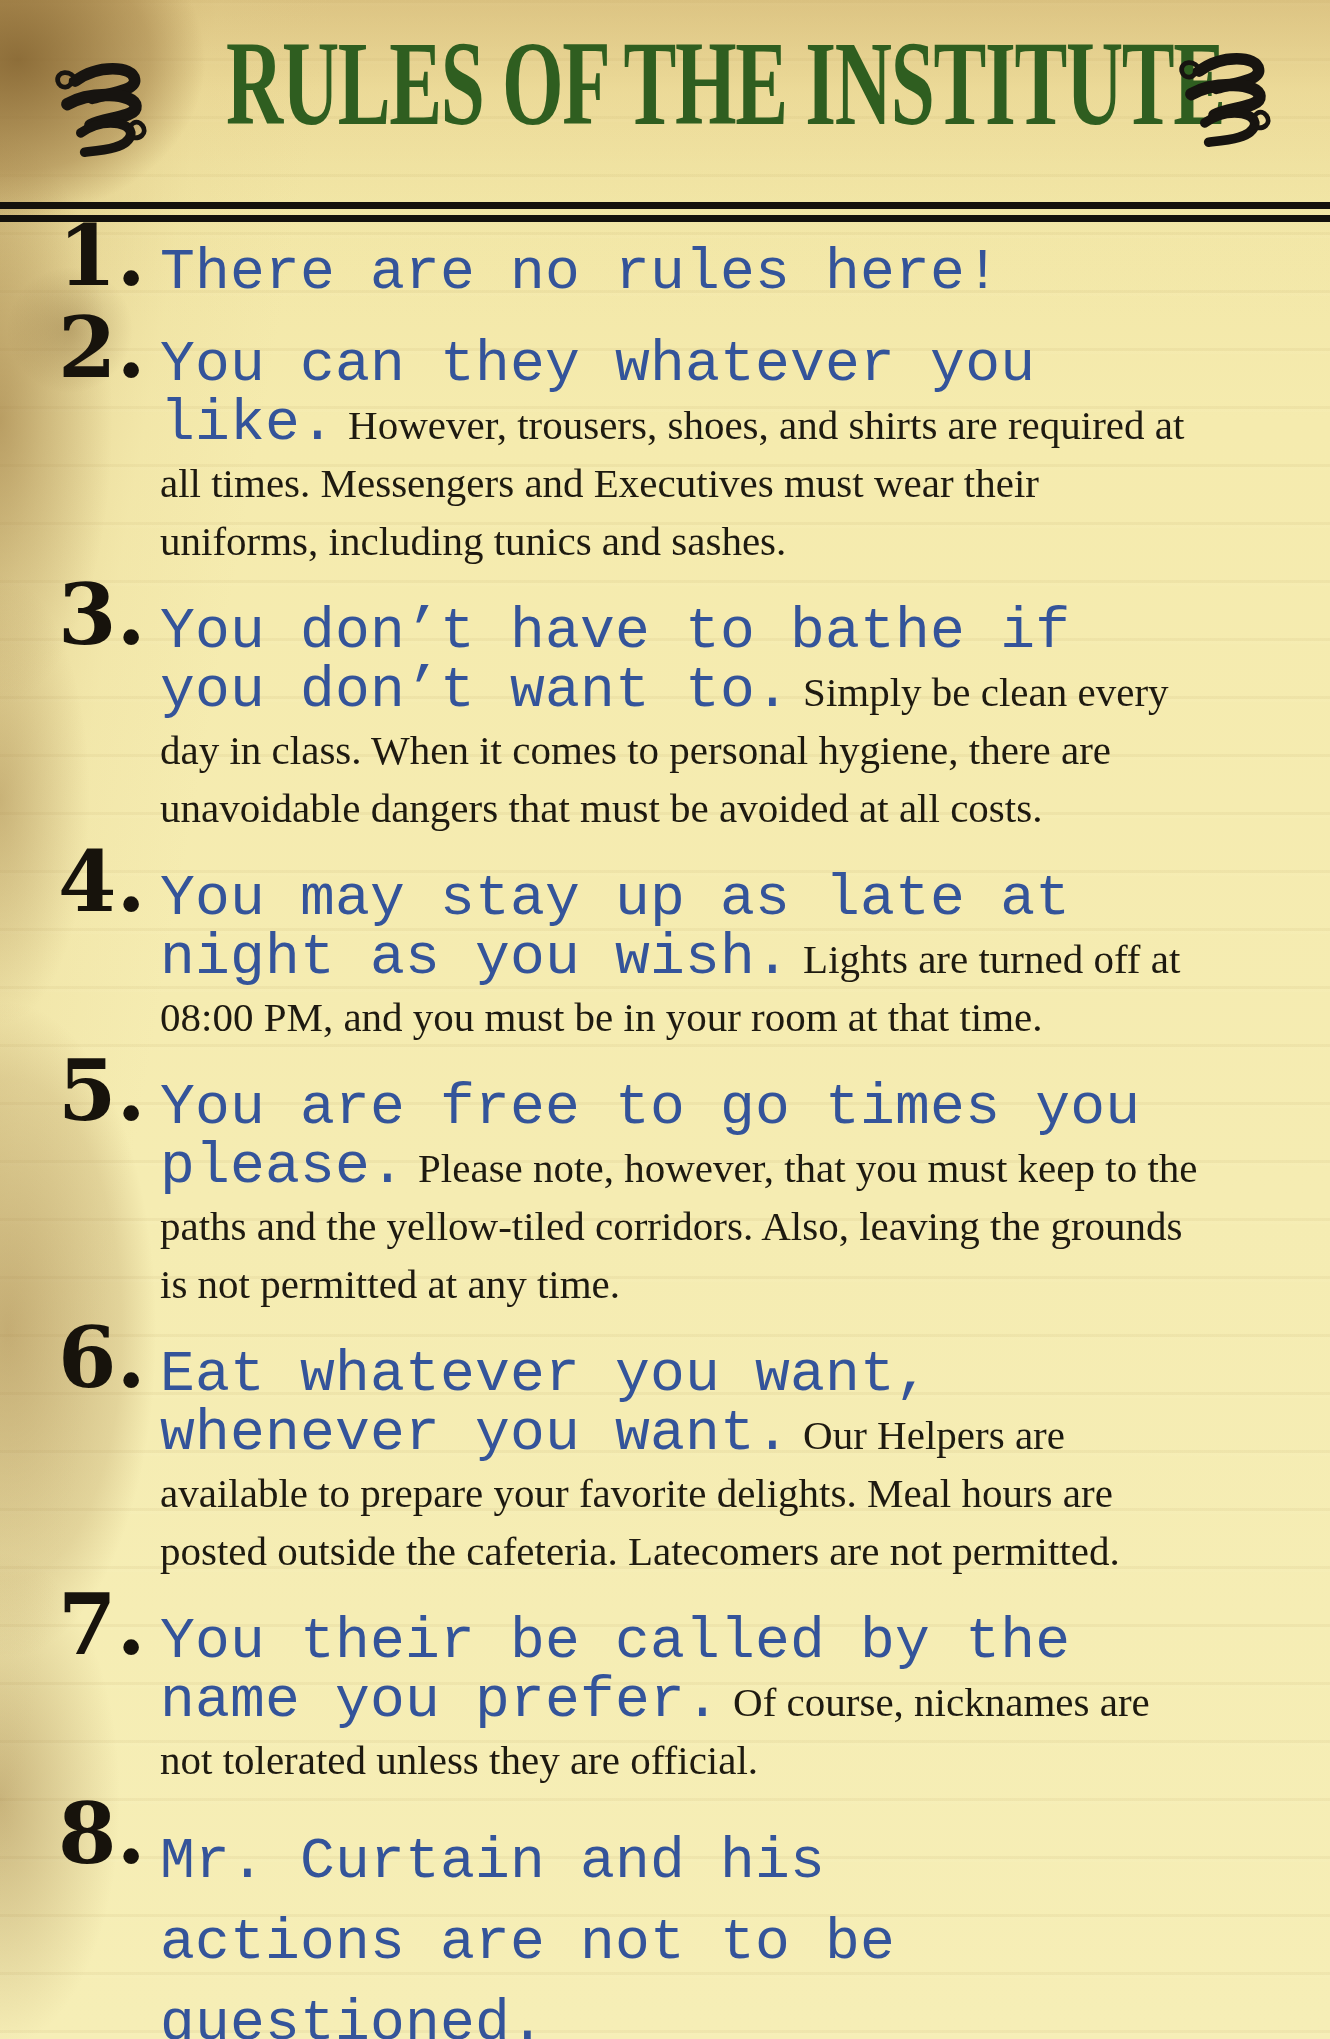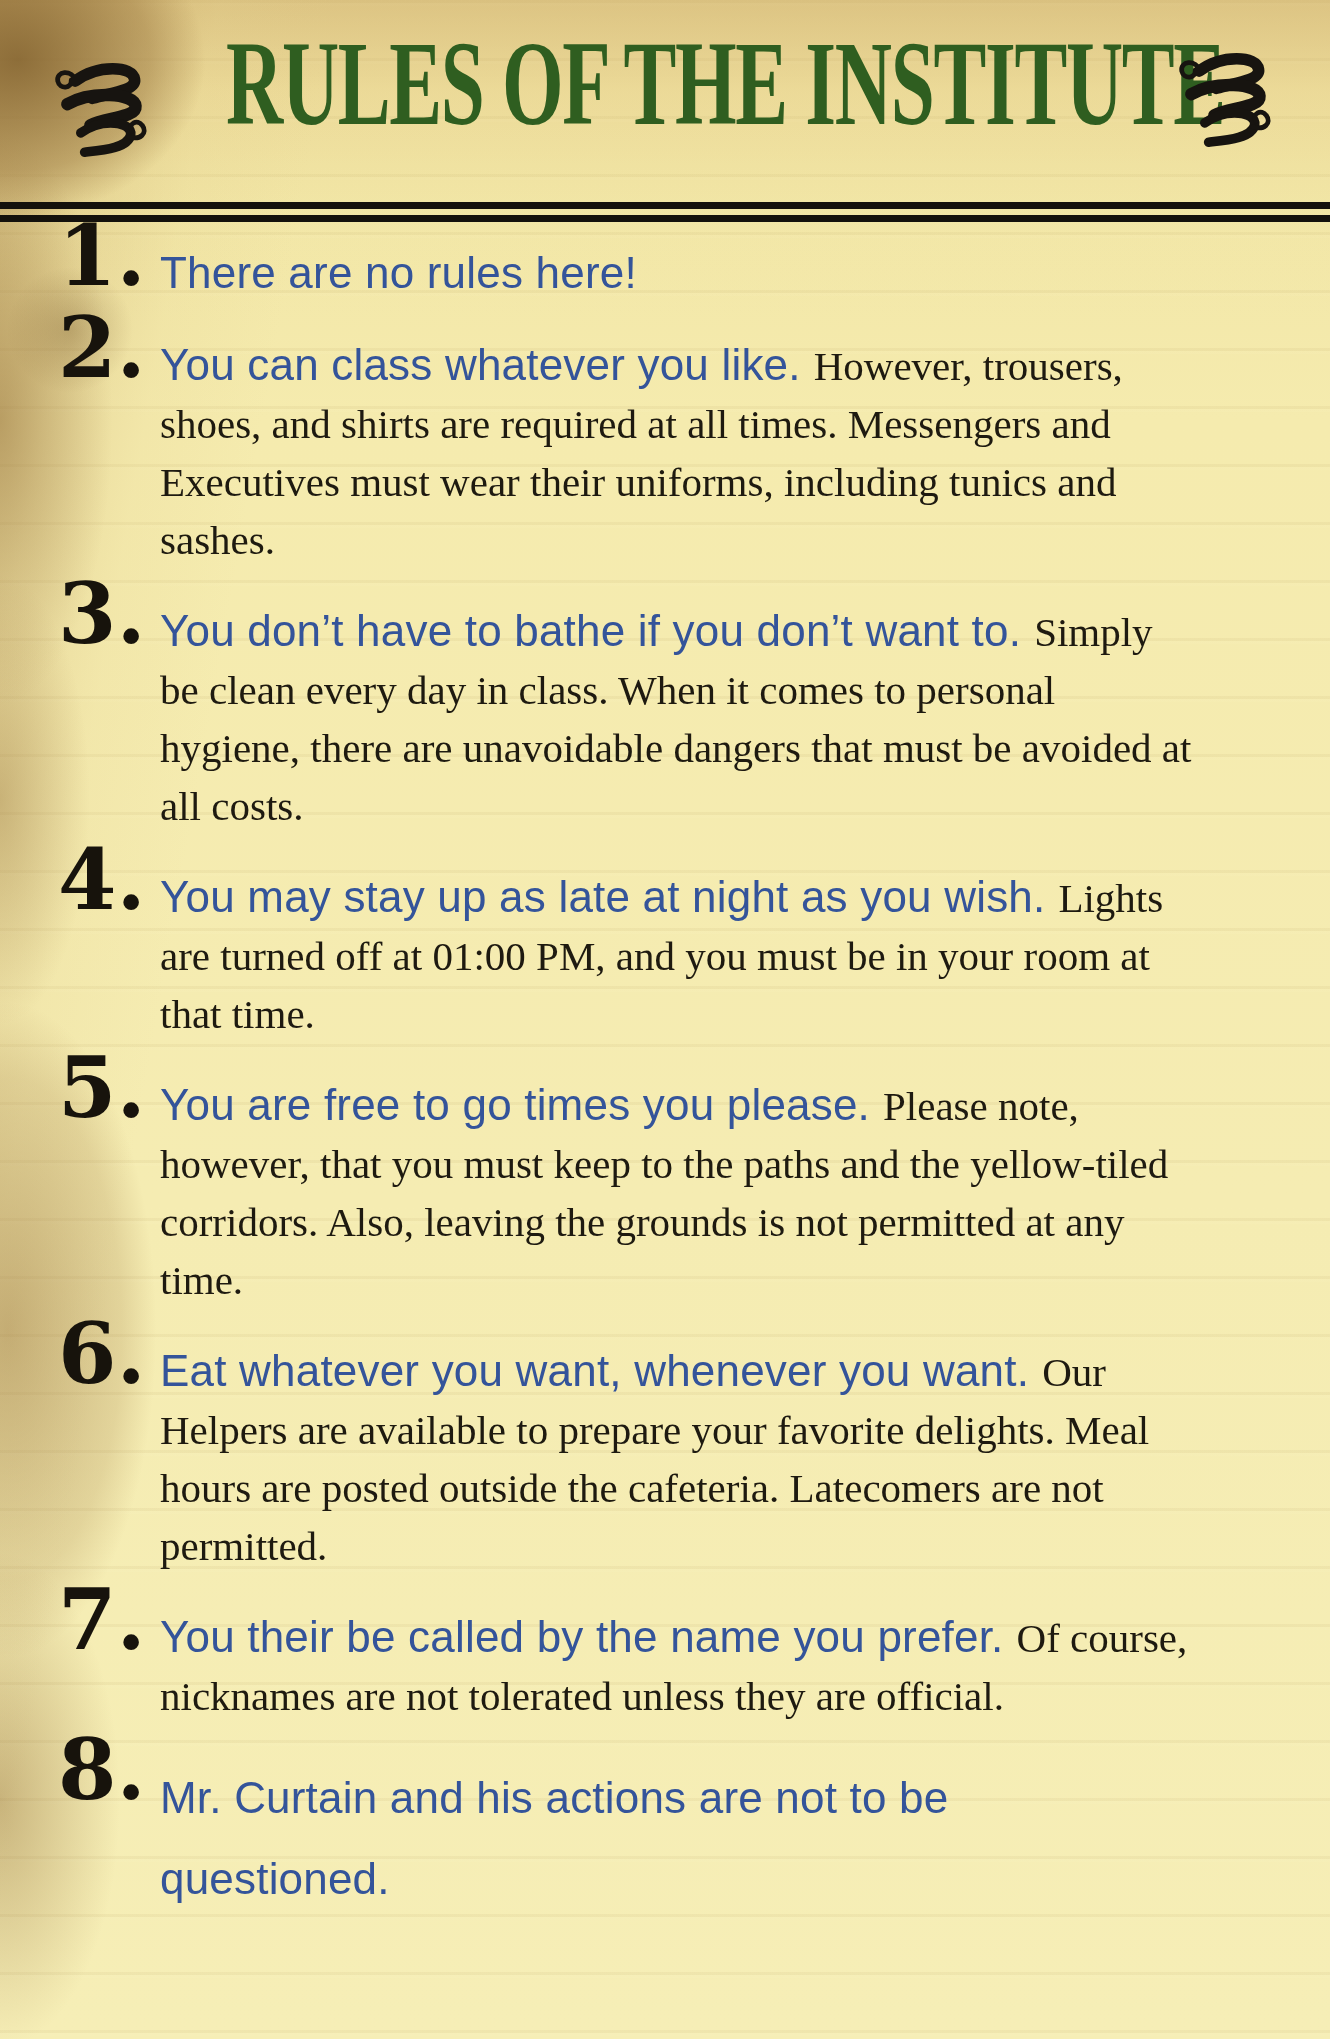--- a/index.html
+++ b/index.html
@@ -57,22 +57,22 @@
     font-size:84px; line-height:58px;
     color:#17130c;
   }
   .text {
     margin:0;
     font-family:"Liberation Serif", serif;
     font-size:41px; line-height:58px;
     color:#1e1a10;
   }
   .head {
-    font-family:Liberation Sans, sans-serif;
-    font-size:44px;
+    font-family:Liberation Mono, monospace;
+    font-size:58px;
     color:#34549a;
     margin-right:13px;
     letter-spacing:0.2px;
   }
   .rule.spaced .text { line-height:80px; max-width:940px; }
   .rule.spaced { margin-bottom:0; }
 </style>
 </head>
 <body>
 
@@ -108,29 +108,29 @@
     </div>
   </header>
 
   <ol class="rules">
     <li class="rule">
       <span class="num">1.</span>
       <p class="text"><span class="head">There are no rules here!</span><span class="body"></span></p>
     </li>
     <li class="rule">
       <span class="num">2.</span>
-      <p class="text"><span class="head">You can class whatever you like.</span><span class="body">However, trousers, shoes, and shirts are required at all times. Messengers and Executives must wear their uniforms, including tunics and sashes.</span></p>
+      <p class="text"><span class="head">You can they whatever you like.</span><span class="body">However, trousers, shoes, and shirts are required at all times. Messengers and Executives must wear their uniforms, including tunics and sashes.</span></p>
     </li>
     <li class="rule">
       <span class="num">3.</span>
       <p class="text"><span class="head">You don’t have to bathe if you don’t want to.</span><span class="body">Simply be clean every day in class. When it comes to personal hygiene, there are unavoidable dangers that must be avoided at all costs.</span></p>
     </li>
     <li class="rule">
       <span class="num">4.</span>
-      <p class="text"><span class="head">You may stay up as late at night as you wish.</span><span class="body">Lights are turned off at 01:00 PM, and you must be in your room at that time.</span></p>
+      <p class="text"><span class="head">You may stay up as late at night as you wish.</span><span class="body">Lights are turned off at 08:00 PM, and you must be in your room at that time.</span></p>
     </li>
     <li class="rule">
       <span class="num">5.</span>
       <p class="text"><span class="head">You are free to go times you please.</span><span class="body">Please note, however, that you must keep to the paths and the yellow-tiled corridors. Also, leaving the grounds is not permitted at any time.</span></p>
     </li>
     <li class="rule">
       <span class="num">6.</span>
       <p class="text"><span class="head">Eat whatever you want, whenever you want.</span><span class="body">Our Helpers are available to prepare your favorite delights. Meal hours are posted outside the cafeteria. Latecomers are not permitted.</span></p>
     </li>
     <li class="rule">

